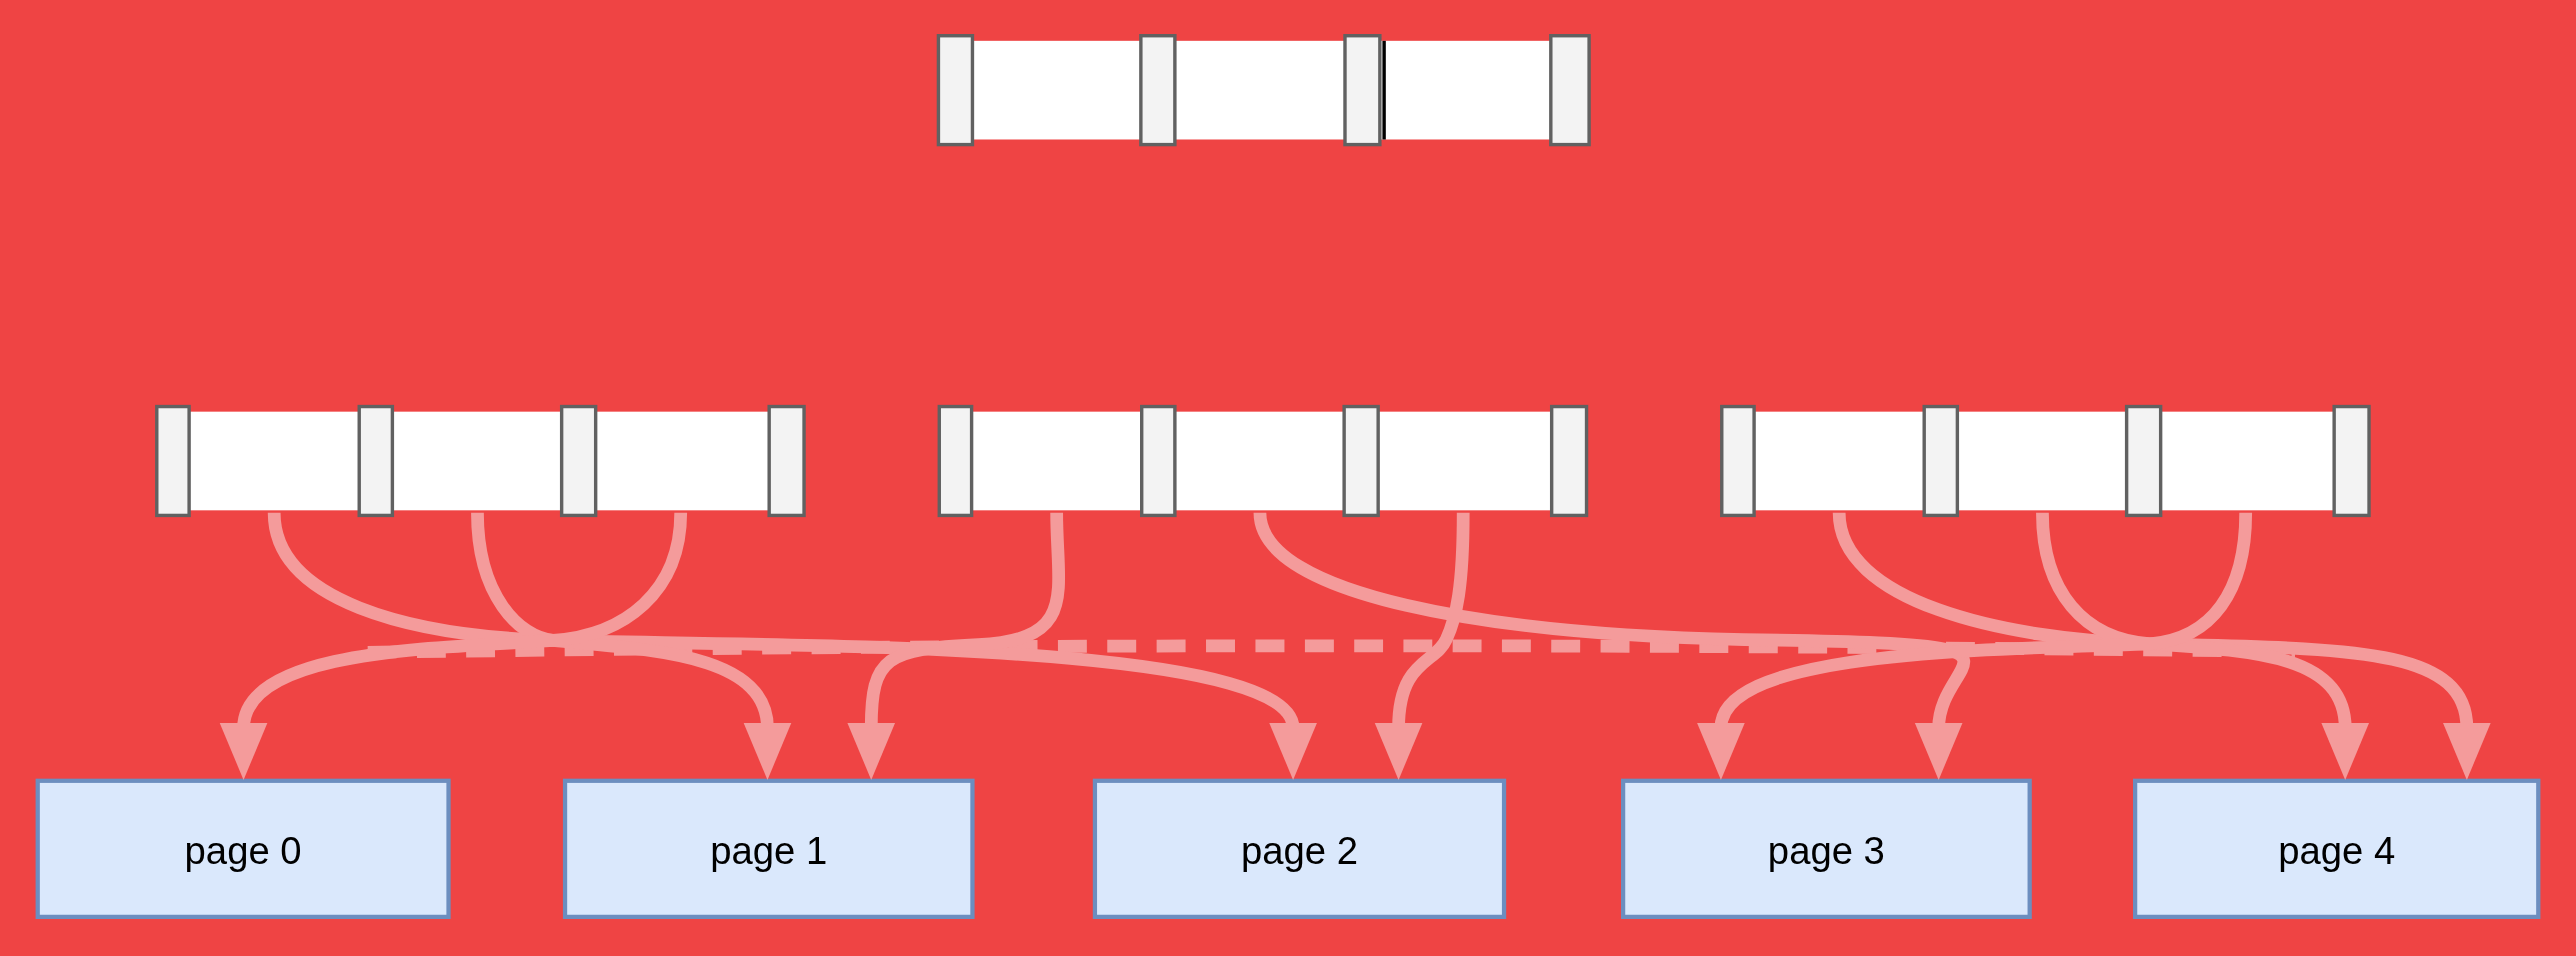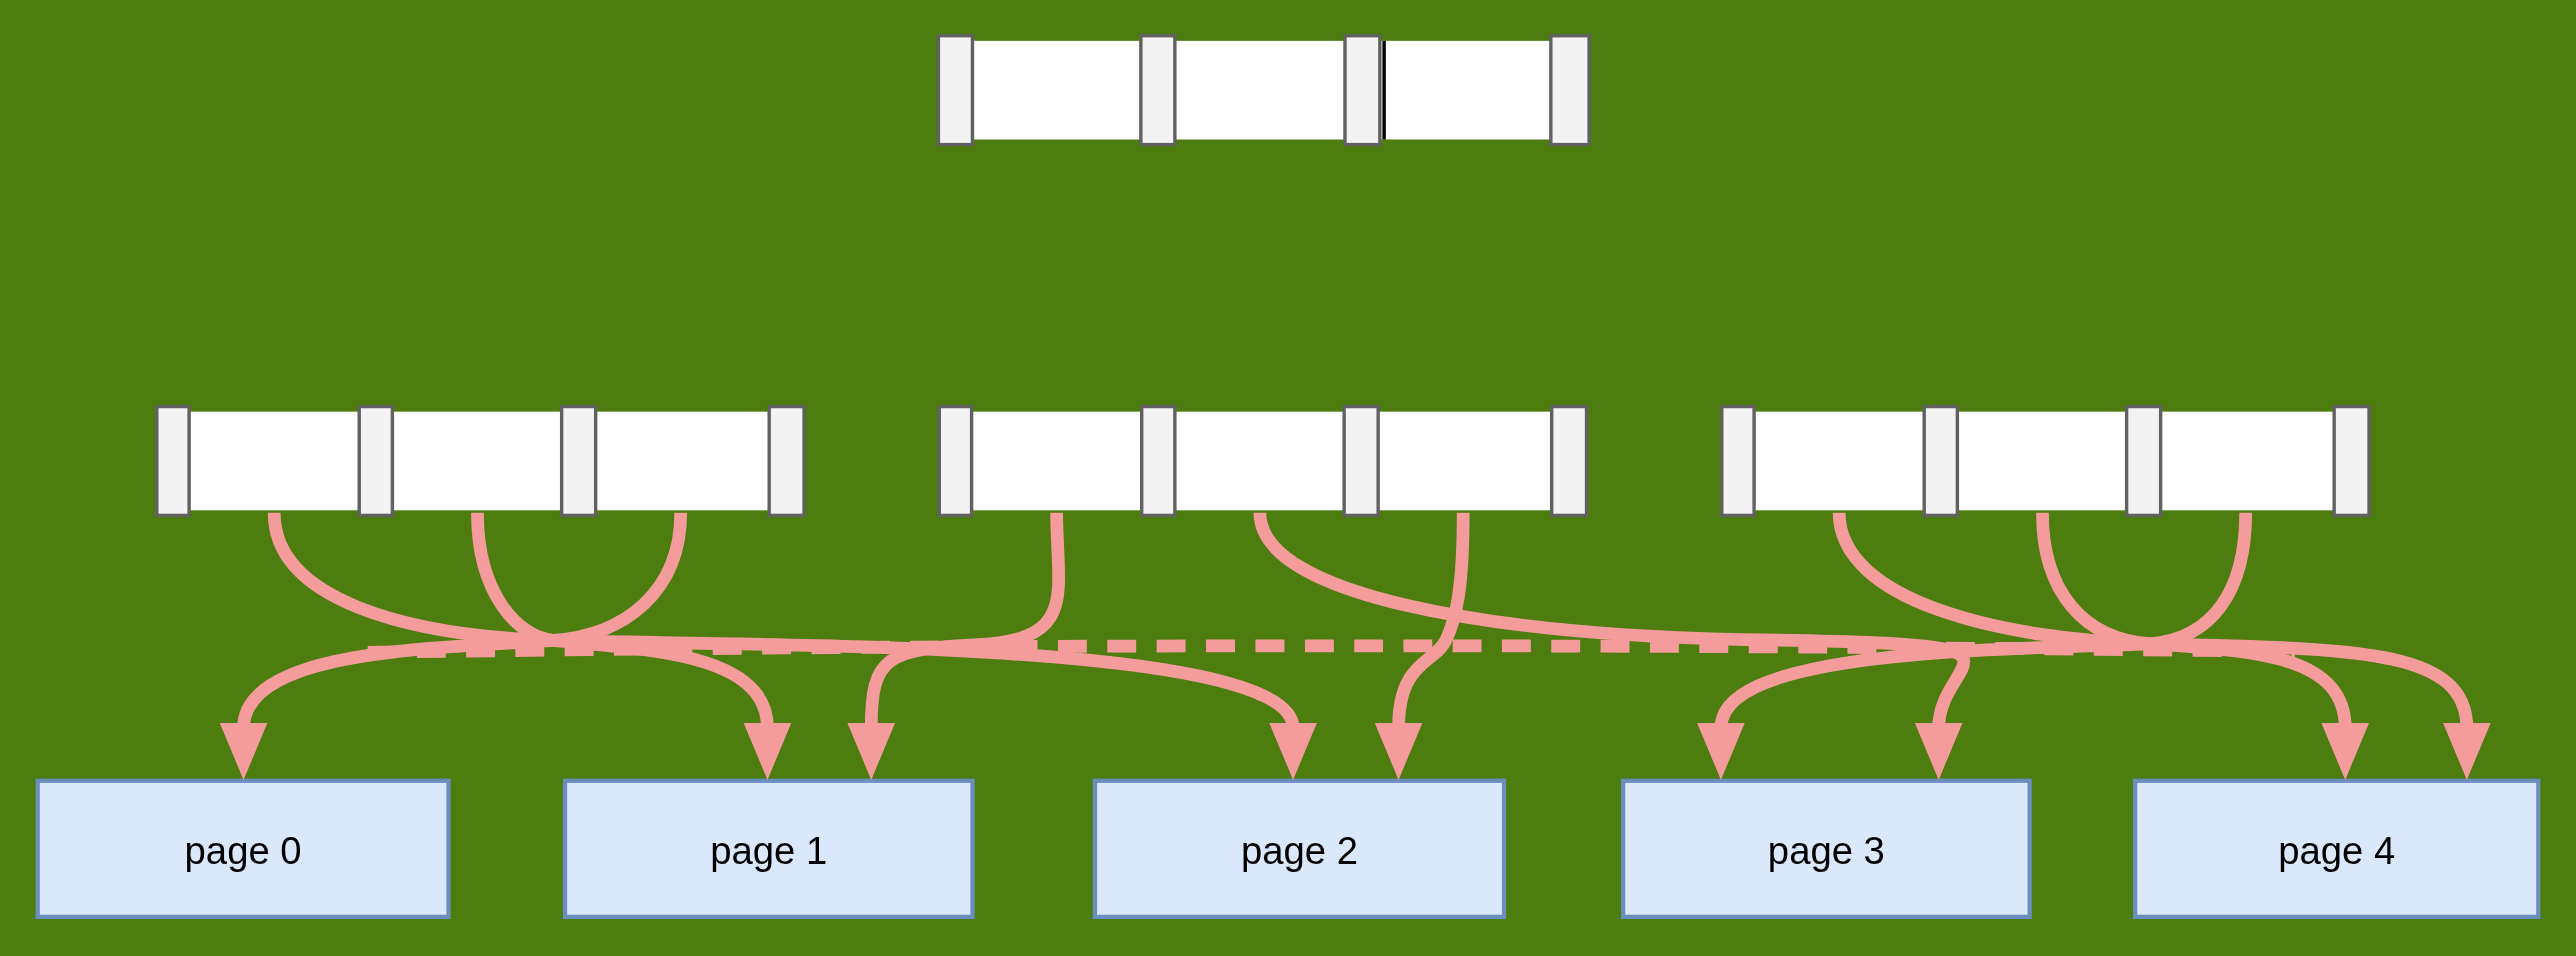--- a/index.html
+++ b/index.html
@@ -7,21 +7,21 @@
     padding: 0;
     background: #000000;
     width: 2576px;
     height: 956px;
     overflow: hidden;
   }
   #stage {
     position: relative;
     width: 2576px;
     height: 956px;
-    background: #4d7c0f;
+    background: #ef4444;
   }
   svg { display: block; }
   .page-label {
     font-family: "Liberation Sans", sans-serif;
     font-size: 45px;
     fill: #000000;
   }
 </style>
 </head>
 <body>

